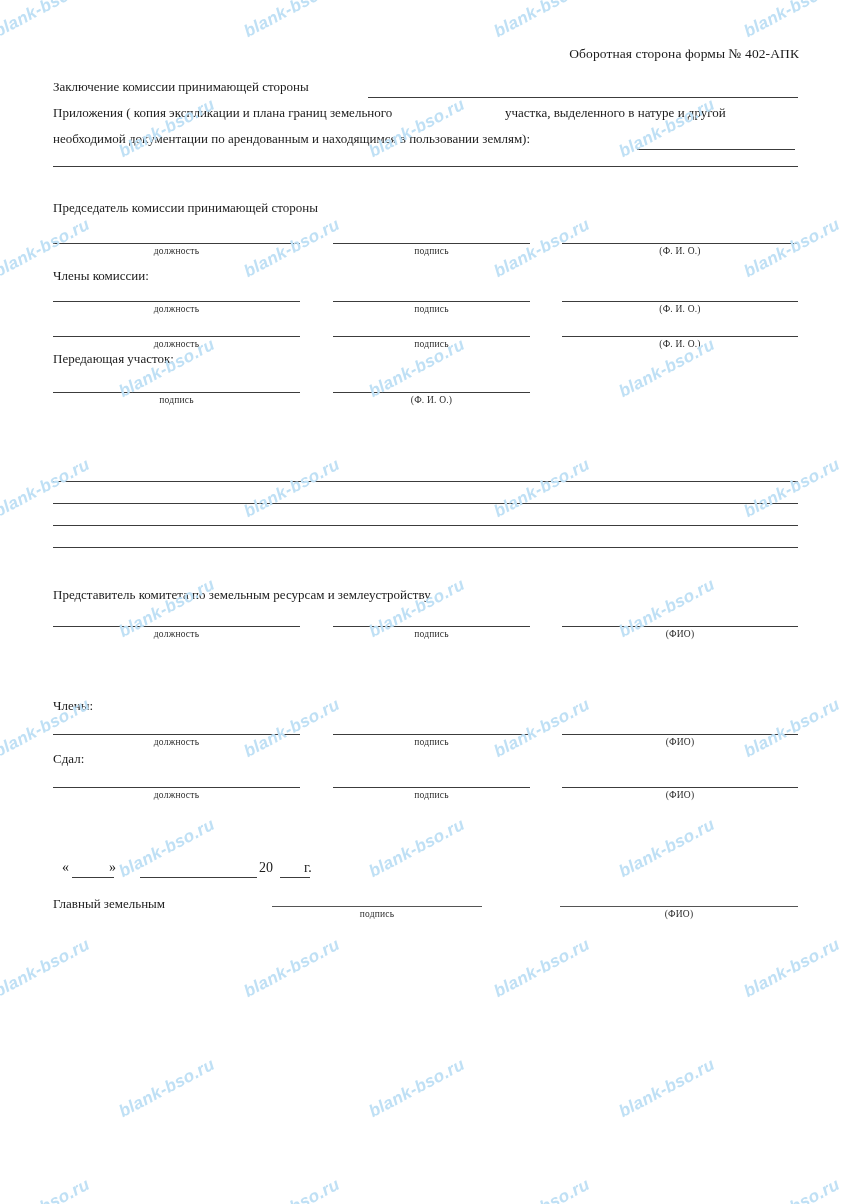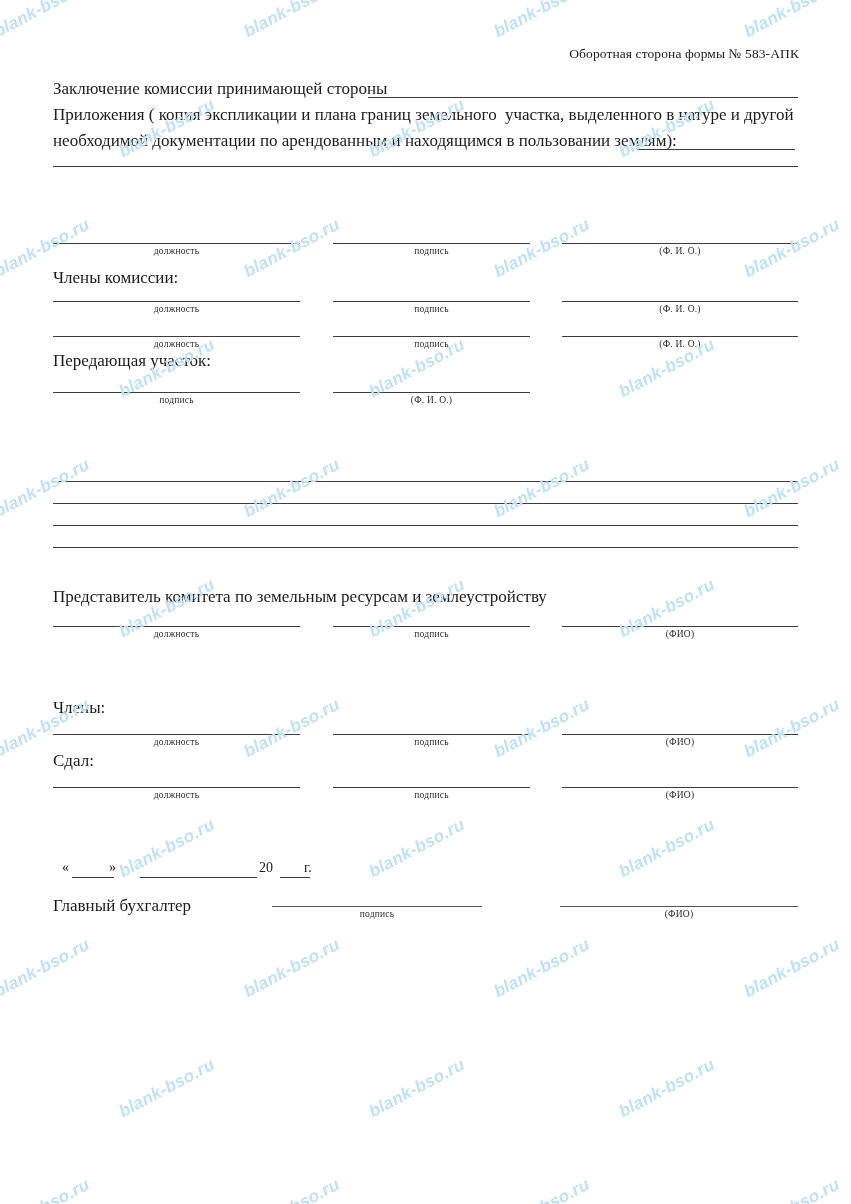--- a/index.html
+++ b/index.html
@@ -50,21 +50,21 @@
 
   .form-code {
     top: 46px;
     right: 52px;
     font-size: 13.5px;
     letter-spacing: 0.1px;
     white-space: nowrap;
   }
 
   .body-text {
-    font-size: 17px;
+    font-size: 13px;
     line-height: 1.0;
     white-space: nowrap;
   }
 
   
   .rule {
     position: absolute;
     height: 0;
     border-top: 1.3px solid #3c3c3c;
   }
@@ -83,32 +83,33 @@
 
   .date-line { font-size: 14px; white-space: nowrap; }
 </style>
 </head>
 <body>
 
 <div id="page">
 
   <div id="content">
 
-    <div class="abs form-code">Оборотная сторона формы № 583-АПК</div>
+    <div class="abs form-code">Оборотная сторона формы № 402-АПК</div>
 
     <div class="abs body-text" style="left:53px; top:80px;">Заключение комиссии принимающей стороны</div>
     <div class="rule" style="left:368px; top:97px; width:430px;"></div>
 
     <div class="abs body-text" style="left:505px; top:106px;">участка, выделенного в натуре и другой</div>
     <div class="abs body-text" style="left:53px; top:106px;">Приложения ( копия экспликации и плана границ земельного</div>
     <div class="abs body-text" style="left:53px; top:132px;">необходимой документации по арендованным и находящимся в пользовании землям):</div>
     <div class="rule" style="left:637px; top:149px; width:158px;"></div>
 
     <div class="rule" style="left:53px; top:166px; width:745px;"></div>
 
+    <div class="abs body-text" style="left:53px; top:201px;">Председатель комиссии принимающей стороны</div>
 
     <div class="rule" style="left:53px; top:243px; width:247px;"></div>
     <div class="caption" style="left:53px; top:246px; width:247px;">должность</div>
 
     <div class="rule" style="left:333px; top:243px; width:197px;"></div>
     <div class="caption" style="left:333px; top:246px; width:197px;">подпись</div>
 
     <div class="rule" style="left:562px; top:243px; width:236px;"></div>
     <div class="caption" style="left:562px; top:246px; width:236px;">(Ф. И. О.)</div>
 
@@ -181,21 +182,21 @@
 
 
     <div class="abs date-line" style="left:62px; top:860px;">
       <span>«</span><span style="display:inline-block; width:40px;"></span><span>»</span><span style="display:inline-block; width:14px;"></span><span style="display:inline-block; width:115px;"></span><span style="display:inline-block; width:14px;"></span><span>20</span><span style="display:inline-block; width:31px;"></span><span>г.</span>
     </div>
 
     <div class="rule" style="left:72px; top:877px; width:42px;"></div>
     <div class="rule" style="left:140px; top:877px; width:117px;"></div>
     <div class="rule" style="left:280px; top:877px; width:30px;"></div>
 
-    <div class="abs body-text" style="left:53px; top:897px;">Главный бухгалтер</div>
+    <div class="abs body-text" style="left:53px; top:897px;">Главный земельным</div>
 
     <div class="rule thin" style="left:272px; top:906px; width:210px;"></div>
     <div class="caption" style="left:272px; top:909px; width:210px;">подпись</div>
 
     <div class="rule thin" style="left:560px; top:906px; width:238px;"></div>
     <div class="caption" style="left:560px; top:909px; width:238px;">(ФИО)</div>
 
   </div>
 
   <div id="watermark-layer">

